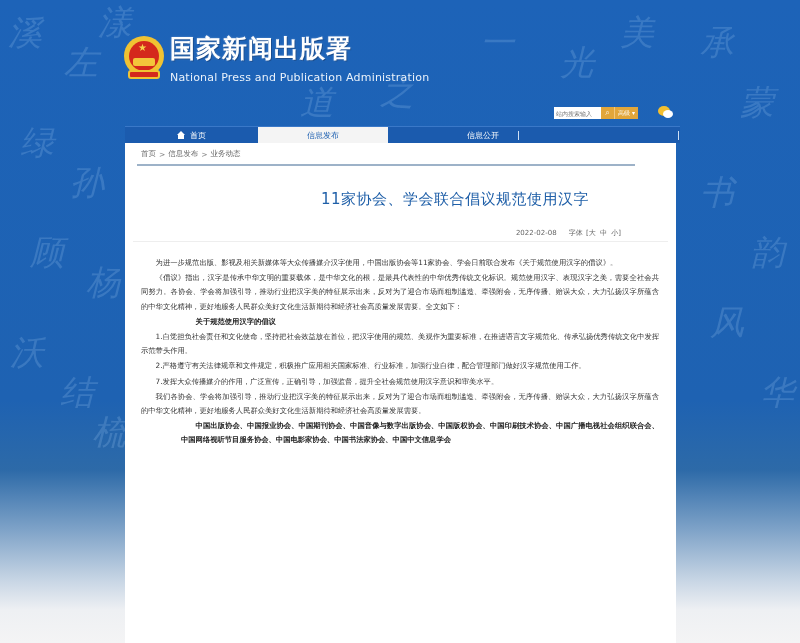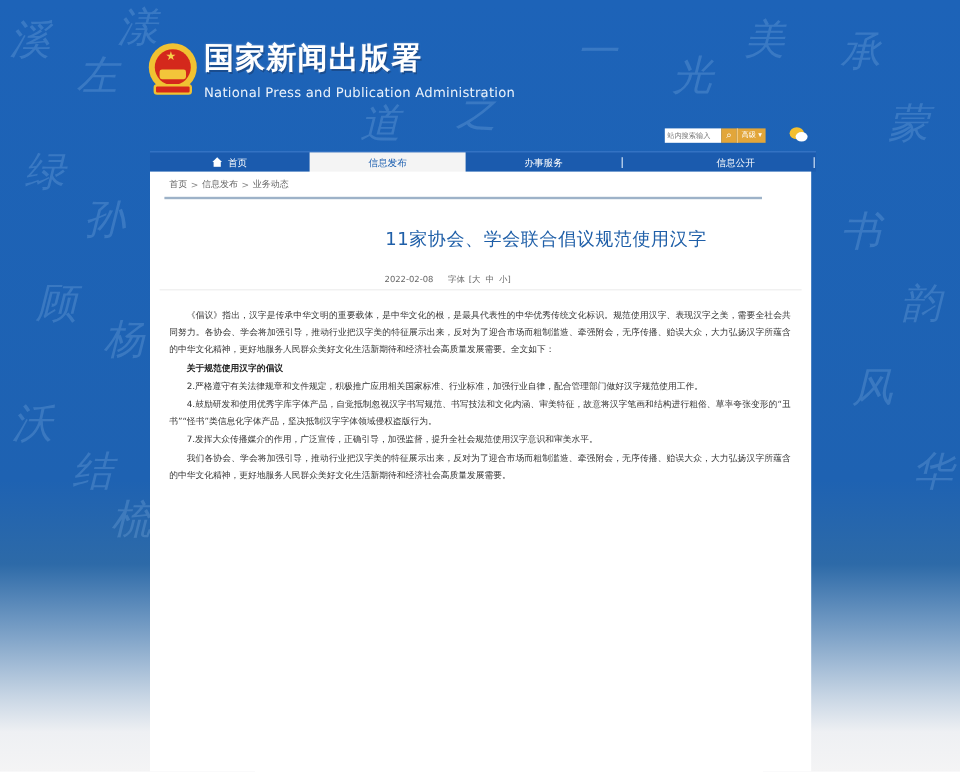--- a/index.html
+++ b/index.html
@@ -67,31 +67,31 @@
     }
     .breadcrumb { position: absolute; left: 16px; top: 6px; font-size: 7.5px; color: #666; display: flex; align-items: center; }
     .breadcrumb .sep { margin: 0 3px; color: #888; }
     .breadcrumb span { cursor: default; }
     .crumb-line { position: absolute; left: 12px; top: 21px; width: 498px; height: 2px; background: #9db2c8; }
 
     .art-title {
       position: absolute; left: 0; top: 47px; width: 660px; text-align: center;
       font-size: 15px; color: #1f5fa8; letter-spacing: 0.5px;
     }
-    .meta { position: absolute; left: 0; top: 85px; width: 497px; text-align: center; font-size: 7px; color: #666; }
+    .meta { position: absolute; left: 0; top: 85px; width: 497px; text-align: right; font-size: 7px; color: #666; }
     .meta .font-label { margin-left: 10px; }
     .meta .fs { margin: 0 1px; }
     .meta-line { position: absolute; left: 8px; top: 98px; width: 535px; height: 1px; background: #eeeeee; }
 
     .article {
       position: absolute; left: 16px; top: 113px; width: 518px;
       font-size: 7.3px; line-height: 14.2px; color: #333;
     }
     .article p { text-indent: 2em; margin: 0 0 1px 0; text-align: justify; }
-    .article p.bold { font-weight: bold; color: #222; }
+    .article p.bold { font-weight: bold; color: #222; margin-left: 40px; }
     .article p.sign-date { text-align: right; font-weight: bold; margin-top: 7px; padding-right: 16px; text-indent: 0; }
   </style>
 </head>
 <body>
 
 <div class="calli">
   <span style="left:8px;top:10px;">溪</span>
   <span style="left:64px;top:40px;">左</span>
   <span style="left:98px;top:0px;">漾</span>
   <span style="left:20px;top:120px;">绿</span>
@@ -138,23 +138,20 @@
   <div class="cloud"></div>
 </div>
 
 <div class="nav">
   <div class="nav-item n1">
     <span class="home-icon"><span class="roof"></span><span class="body"></span></span><span>首页</span>
   </div>
   <div class="nav-item n2">
     <span>信息发布</span>
   </div>
-  <div class="nav-item n3">
-    <span>办事服务</span>
-  </div>
   <div class="nav-sep" style="left:393px;"></div>
   <div class="nav-item n4">
     <span>信息公开</span>
   </div>
   <div class="nav-sep" style="left:553px;"></div>
 </div>
 
 <div class="panel">
   <div class="breadcrumb">
     <span>首页</span>
@@ -169,20 +166,22 @@
   <div class="meta">
     <span>2022-02-08</span>
     <span class="font-label">字体</span>
     <span class="fs">[大</span>
     <span class="fs">中</span>
     <span class="fs">小]</span>
   </div>
   <div class="meta-line"></div>
 
   <div class="article">
+    <p>为进一步规范出版、影视及相关新媒体等大众传播媒介汉字使用，中国出版协会等11家协会、学会日前联合发布《关于规范使用汉字的倡议》。</p>
     <p>《倡议》指出，汉字是传承中华文明的重要载体，是中华文化的根，是最具代表性的中华优秀传统文化标识。规范使用汉字、表现汉字之美，需要全社会共同努力。各协会、学会将加强引导，推动行业把汉字美的特征展示出来，反对为了迎合市场而粗制滥造、牵强附会，无序传播、贻误大众，大力弘扬汉字所蕴含的中华文化精神，更好地服务人民群众美好文化生活新期待和经济社会高质量发展需要。全文如下：</p>
     <p class="bold">关于规范使用汉字的倡议</p>
+    <p>1.自觉担负社会责任和文化使命，坚持把社会效益放在首位，把汉字使用的规范、美观作为重要标准，在推进语言文字规范化、传承弘扬优秀传统文化中发挥示范带头作用。</p>
     <p>2.严格遵守有关法律规章和文件规定，积极推广应用相关国家标准、行业标准，加强行业自律，配合管理部门做好汉字规范使用工作。</p>
-    <p>4.鼓励研发和使用优秀字库字体产品，自觉抵制忽视汉字书写规范、书写技法和文化内涵、审美特征，故意将汉字笔画和结构进行粗俗、草率夸张变形的“丑书”“怪书”类信息化字体产品，坚决抵制汉字字体领域侵权盗版行为。</p>
     <p>7.发挥大众传播媒介的作用，广泛宣传，正确引导，加强监督，提升全社会规范使用汉字意识和审美水平。</p>
     <p>我们各协会、学会将加强引导，推动行业把汉字美的特征展示出来，反对为了迎合市场而粗制滥造、牵强附会，无序传播、贻误大众，大力弘扬汉字所蕴含的中华文化精神，更好地服务人民群众美好文化生活新期待和经济社会高质量发展需要。</p>
+    <p class="bold">中国出版协会、中国报业协会、中国期刊协会、中国音像与数字出版协会、中国版权协会、中国印刷技术协会、中国广播电视社会组织联合会、中国网络视听节目服务协会、中国电影家协会、中国书法家协会、中国中文信息学会</p>
   </div>
 </div>
 
 </body></html>

